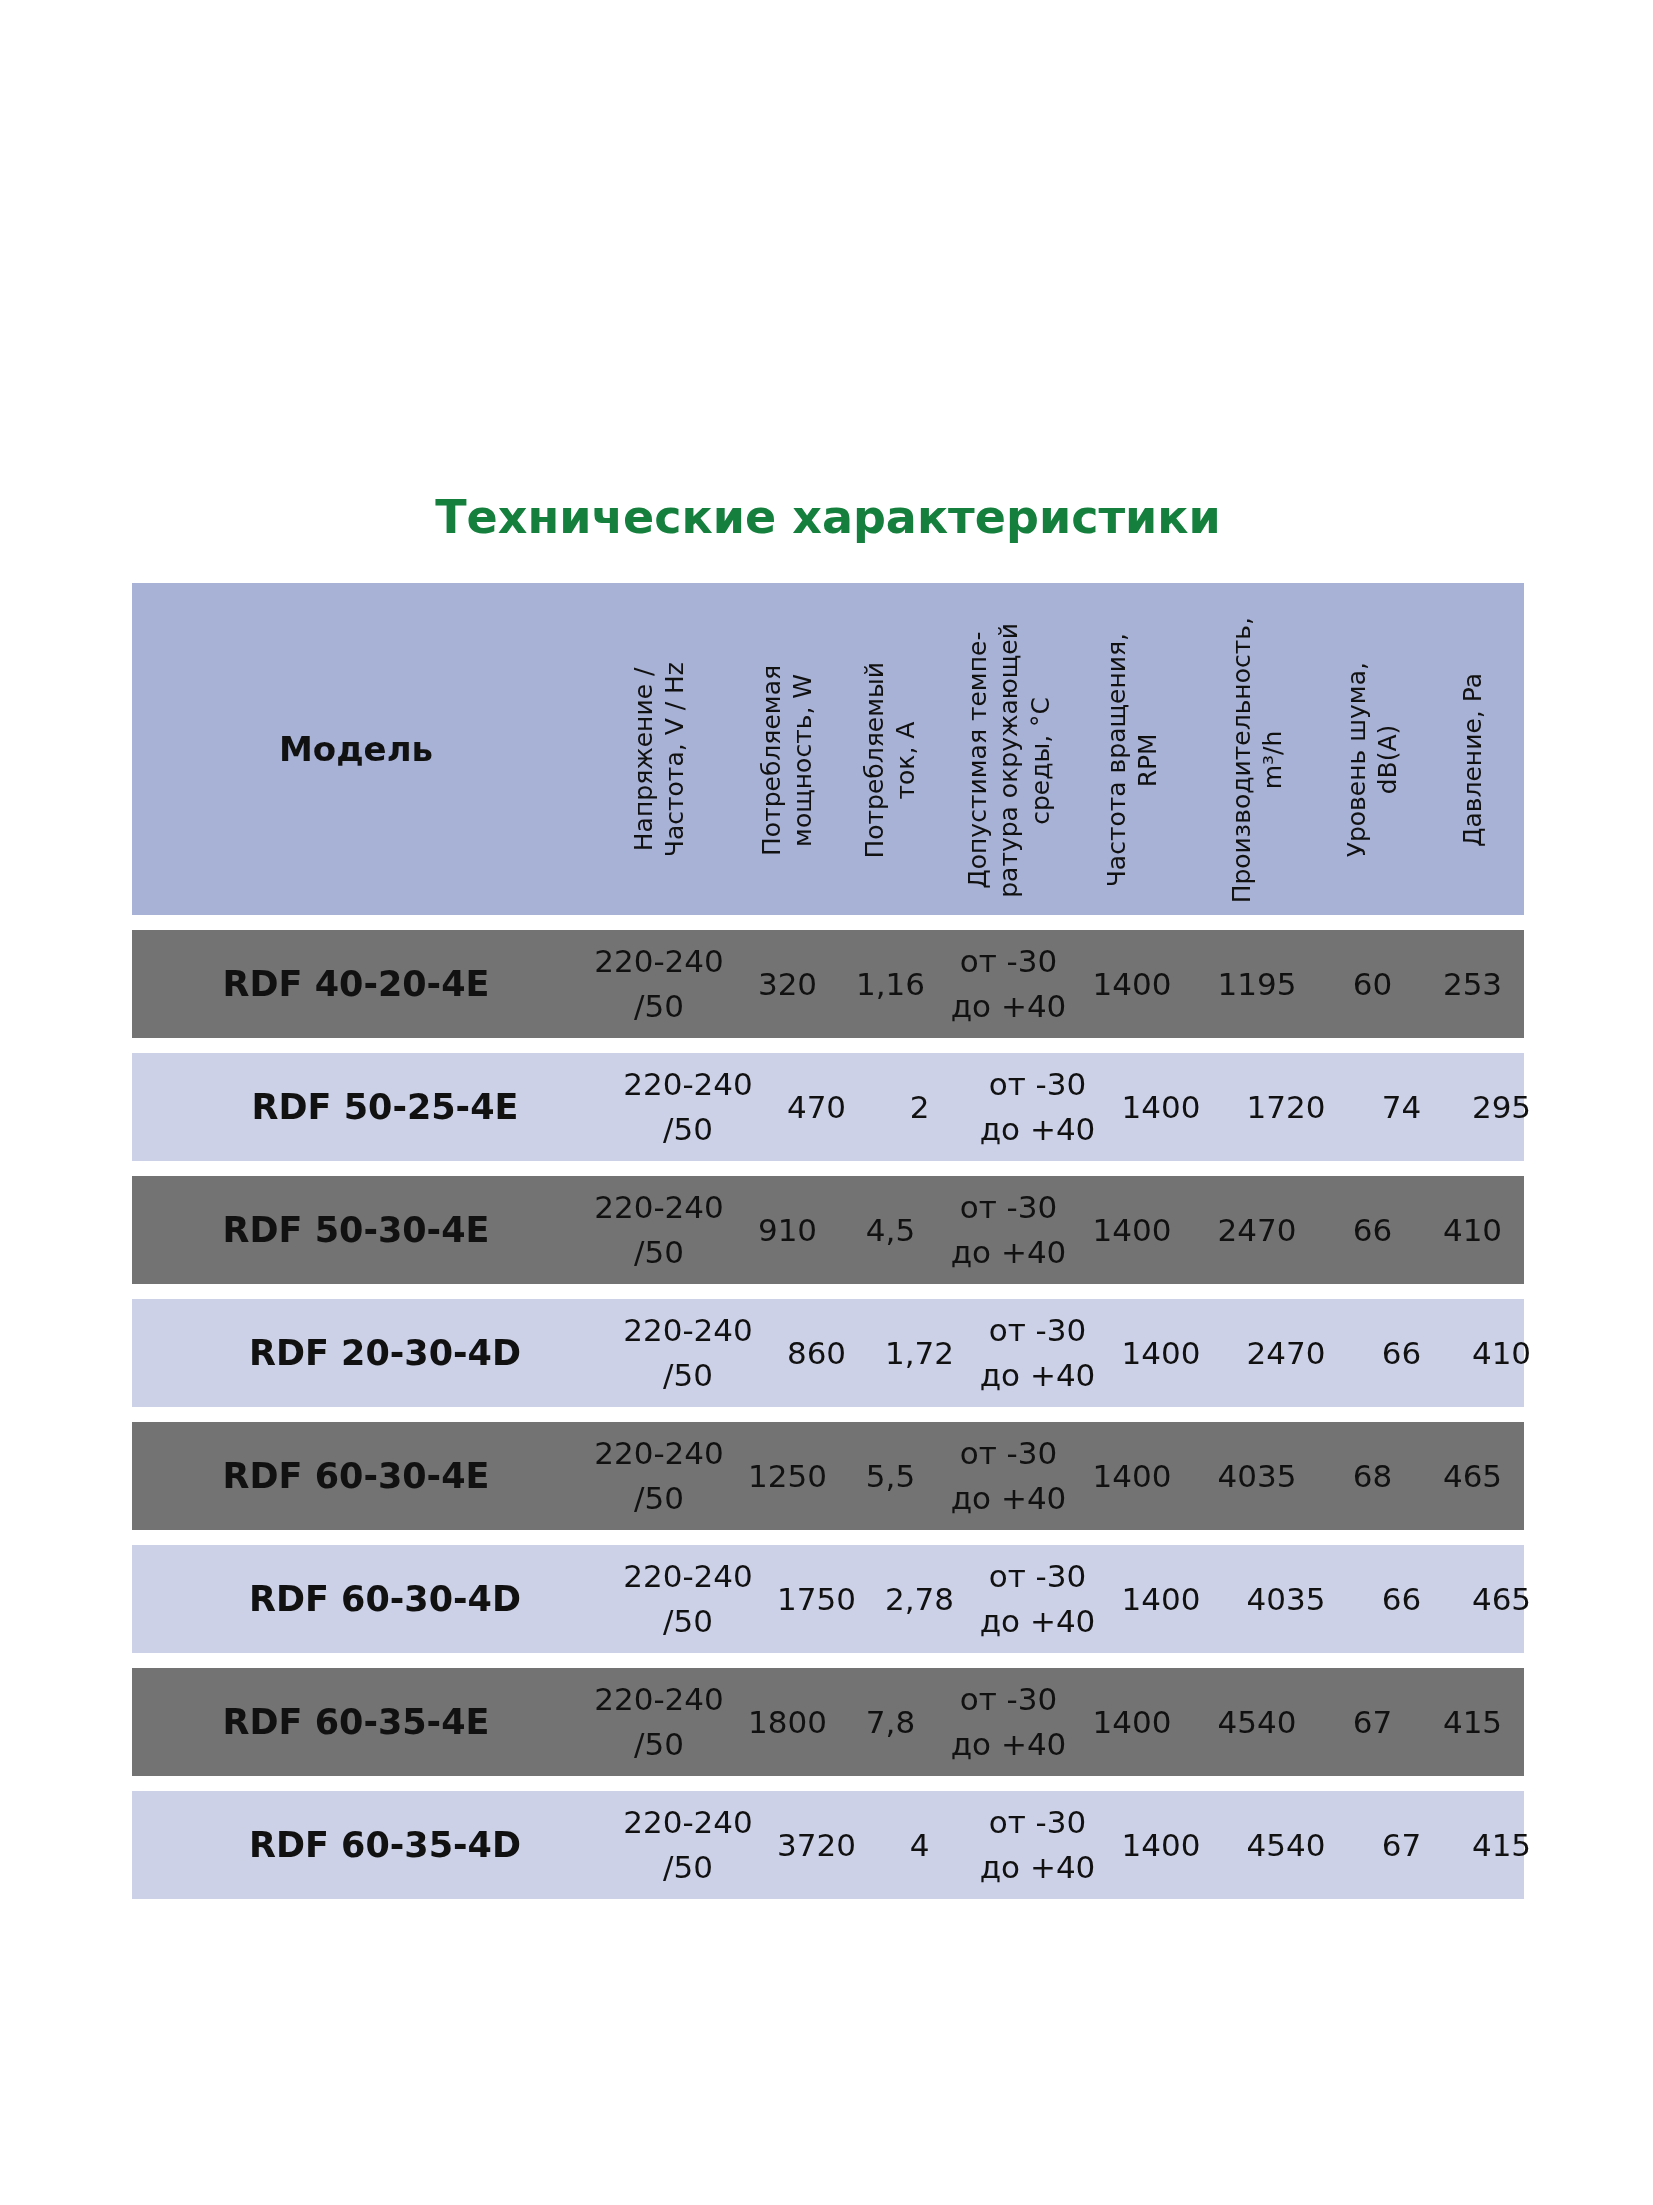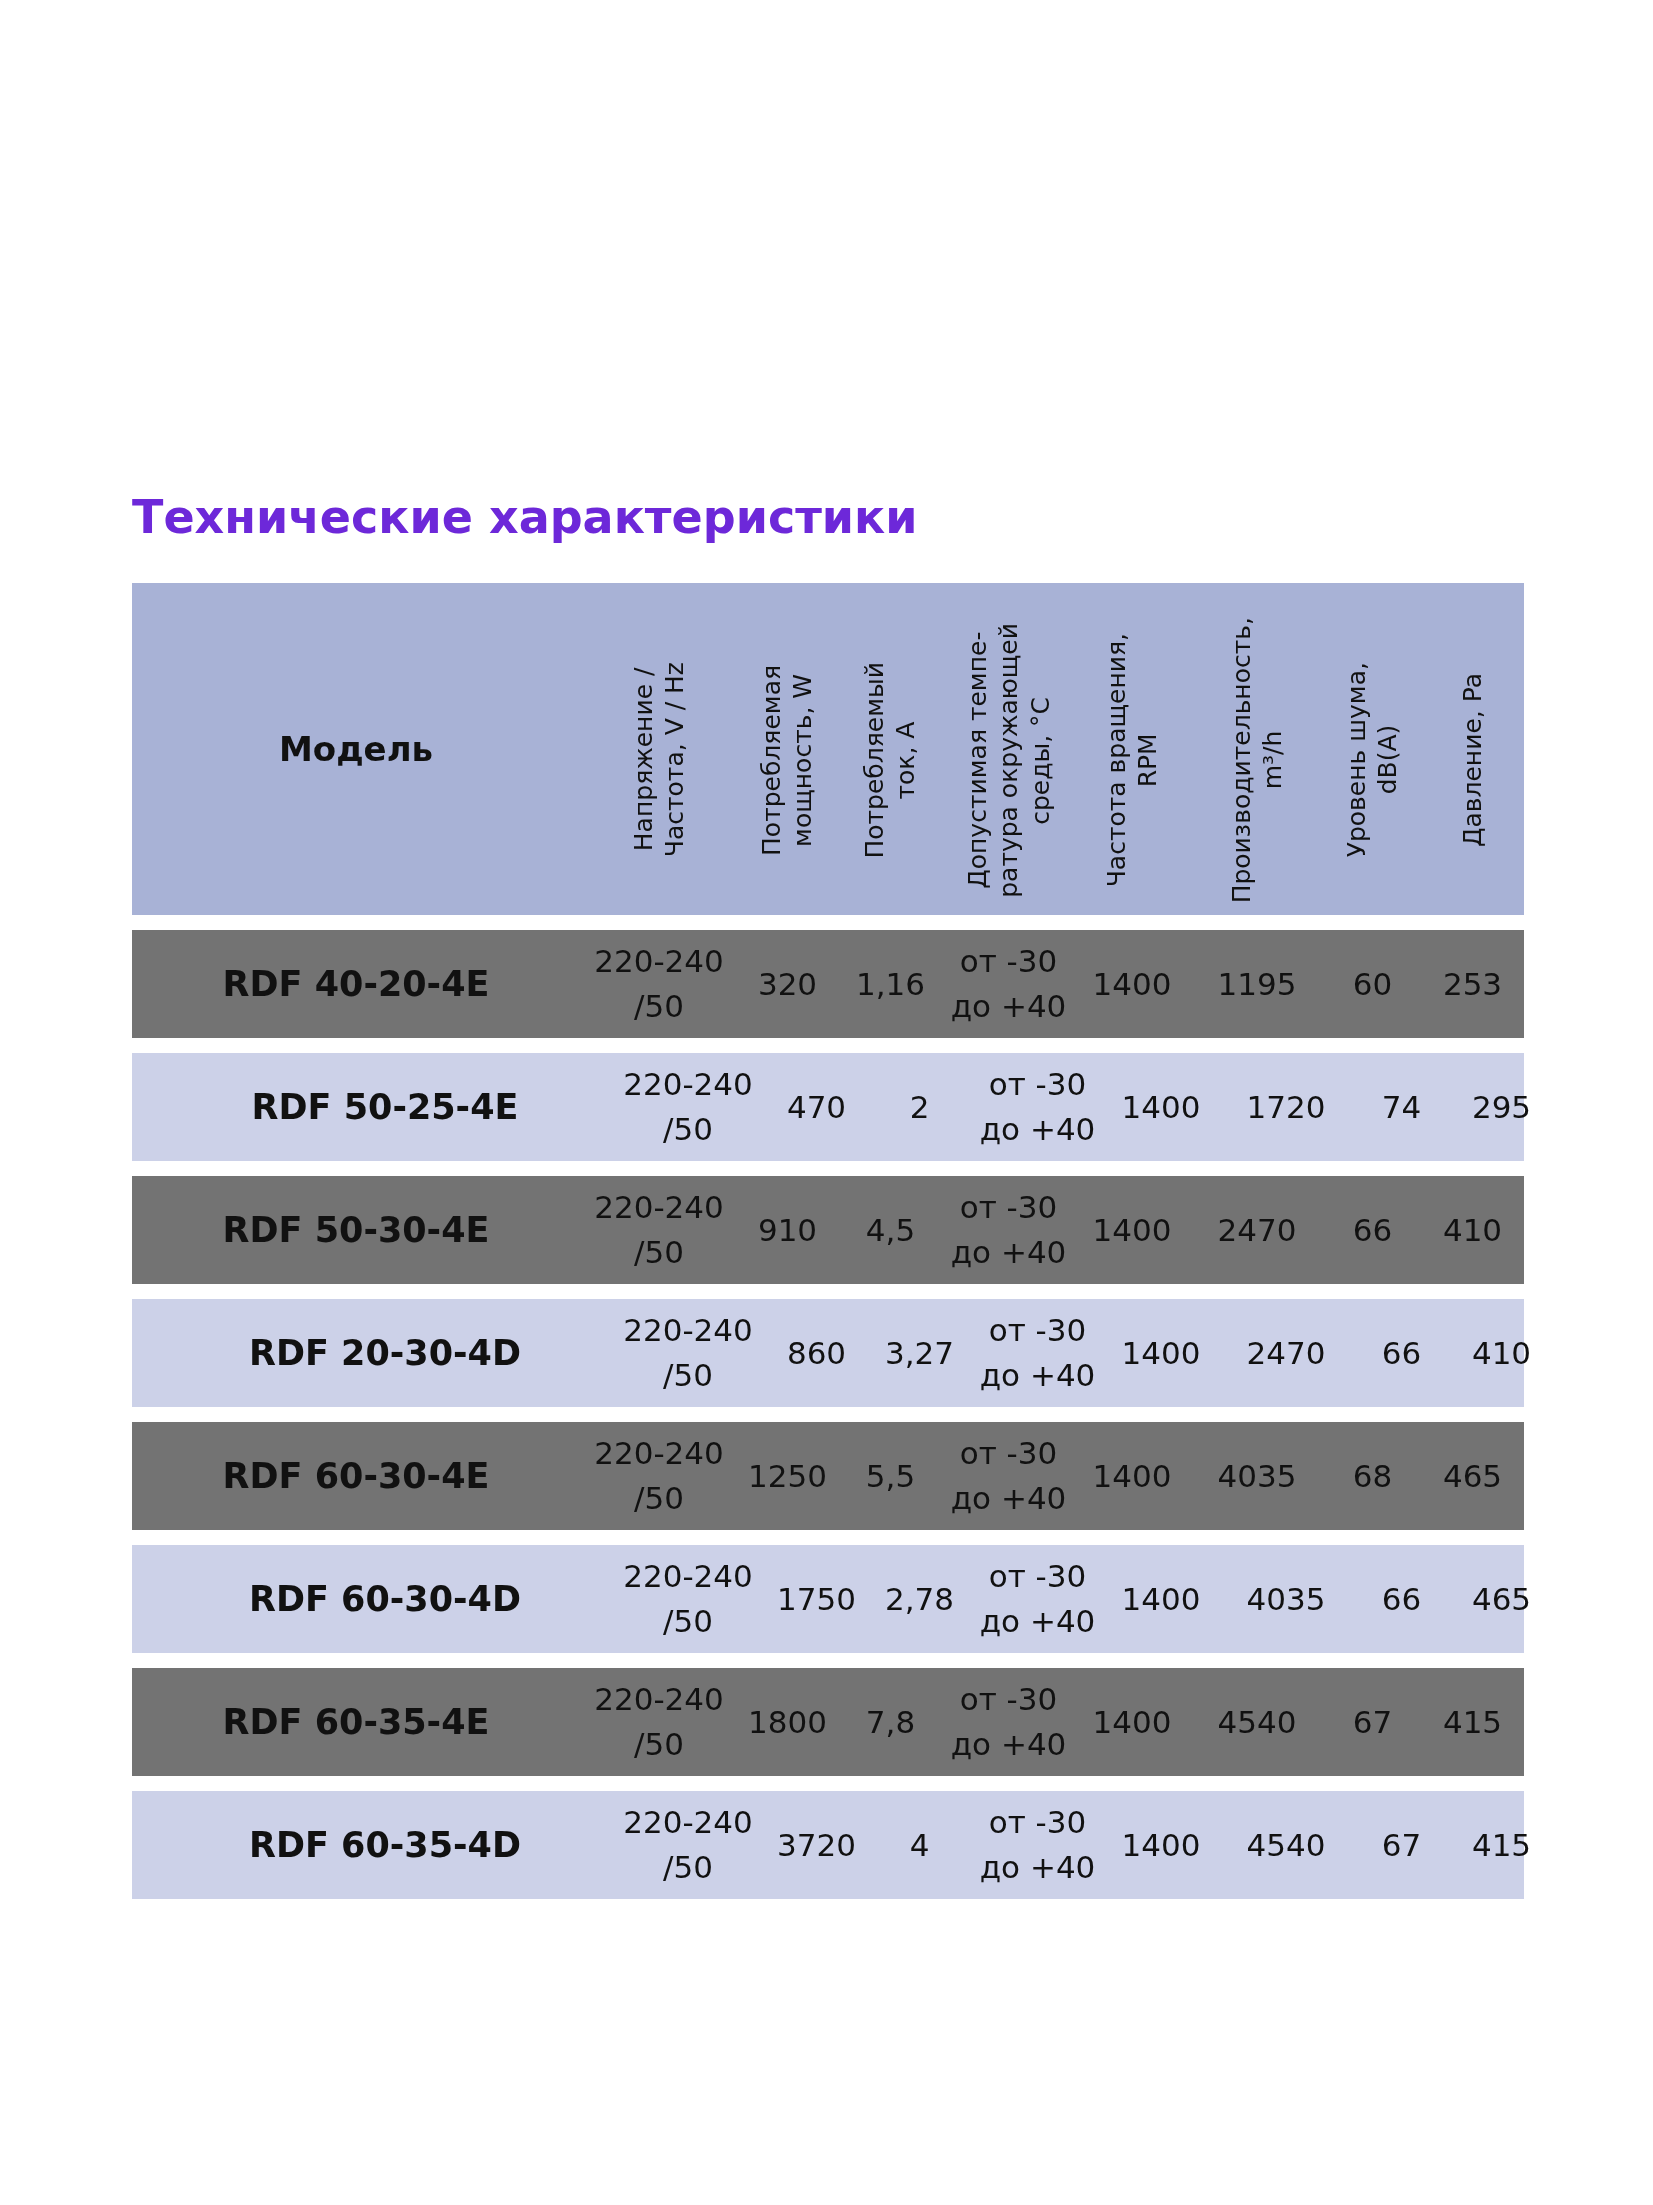--- a/index.html
+++ b/index.html
@@ -10,24 +10,25 @@
     background: #ffffff;
     font-family: "DejaVu Sans", "Liberation Sans", sans-serif;
     color: #111111;
   }
   .title {
     position: absolute;
     left: 132px;
     top: 491px;
     width: 1392px;
     margin: 0;
+    text-align: center;
     font-size: 46px;
     font-weight: 700;
     line-height: 1.15;
-    color: #6d28d9;
+    color: #15803d;
   }
   .spec-table {
     position: absolute;
     left: 132px;
     top: 568px;
     width: 1392px;
   }
   .row {
     display: grid;
     grid-template-columns: 448px 158px 99px 107px 129px 118px 132px 99px 101px;
@@ -140,21 +141,21 @@
       <div class="c val">2470</div>
       <div class="c val">66</div>
       <div class="c val">410</div>
     </div>
 
     <div class="row body-row alt">
       <div class="c cell-model">RDF 20-30-4D</div>
       <div class="c val">220-240
 /50</div>
       <div class="c val">860</div>
-      <div class="c val">3,27</div>
+      <div class="c val">1,72</div>
       <div class="c val">от -30
 до +40</div>
       <div class="c val">1400</div>
       <div class="c val">2470</div>
       <div class="c val">66</div>
       <div class="c val">410</div>
     </div>
 
     <div class="row body-row">
       <div class="c cell-model">RDF 60-30-4E</div>

